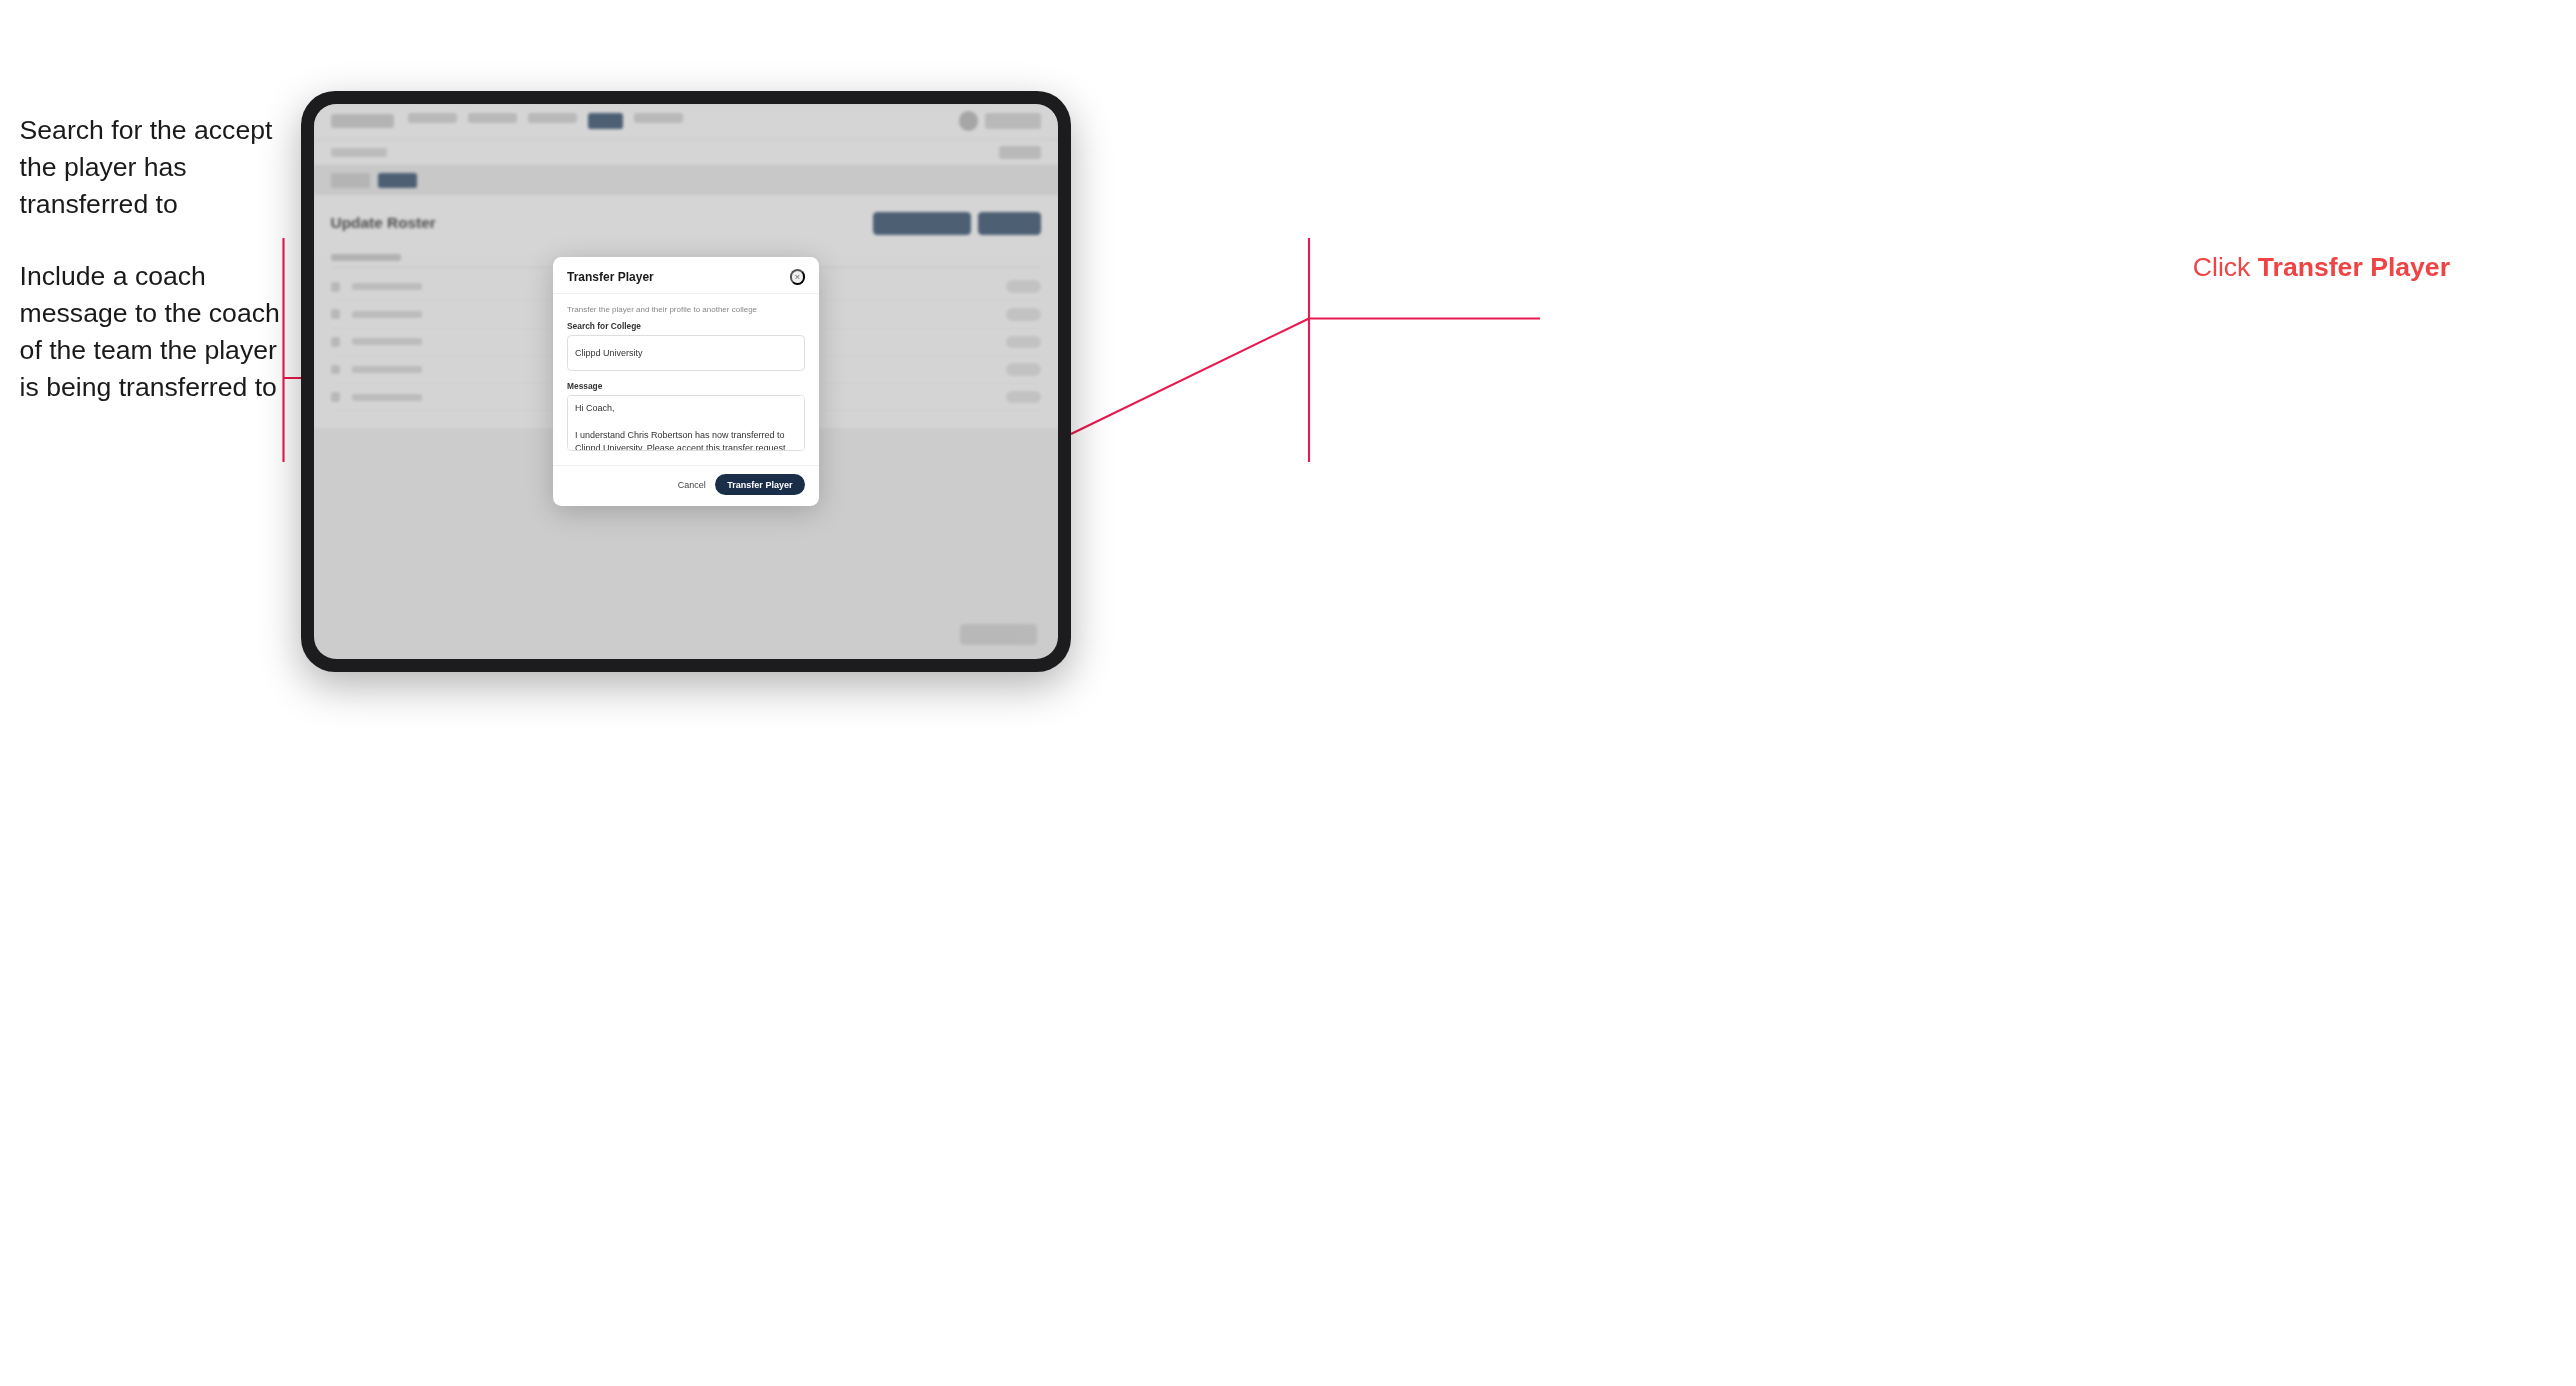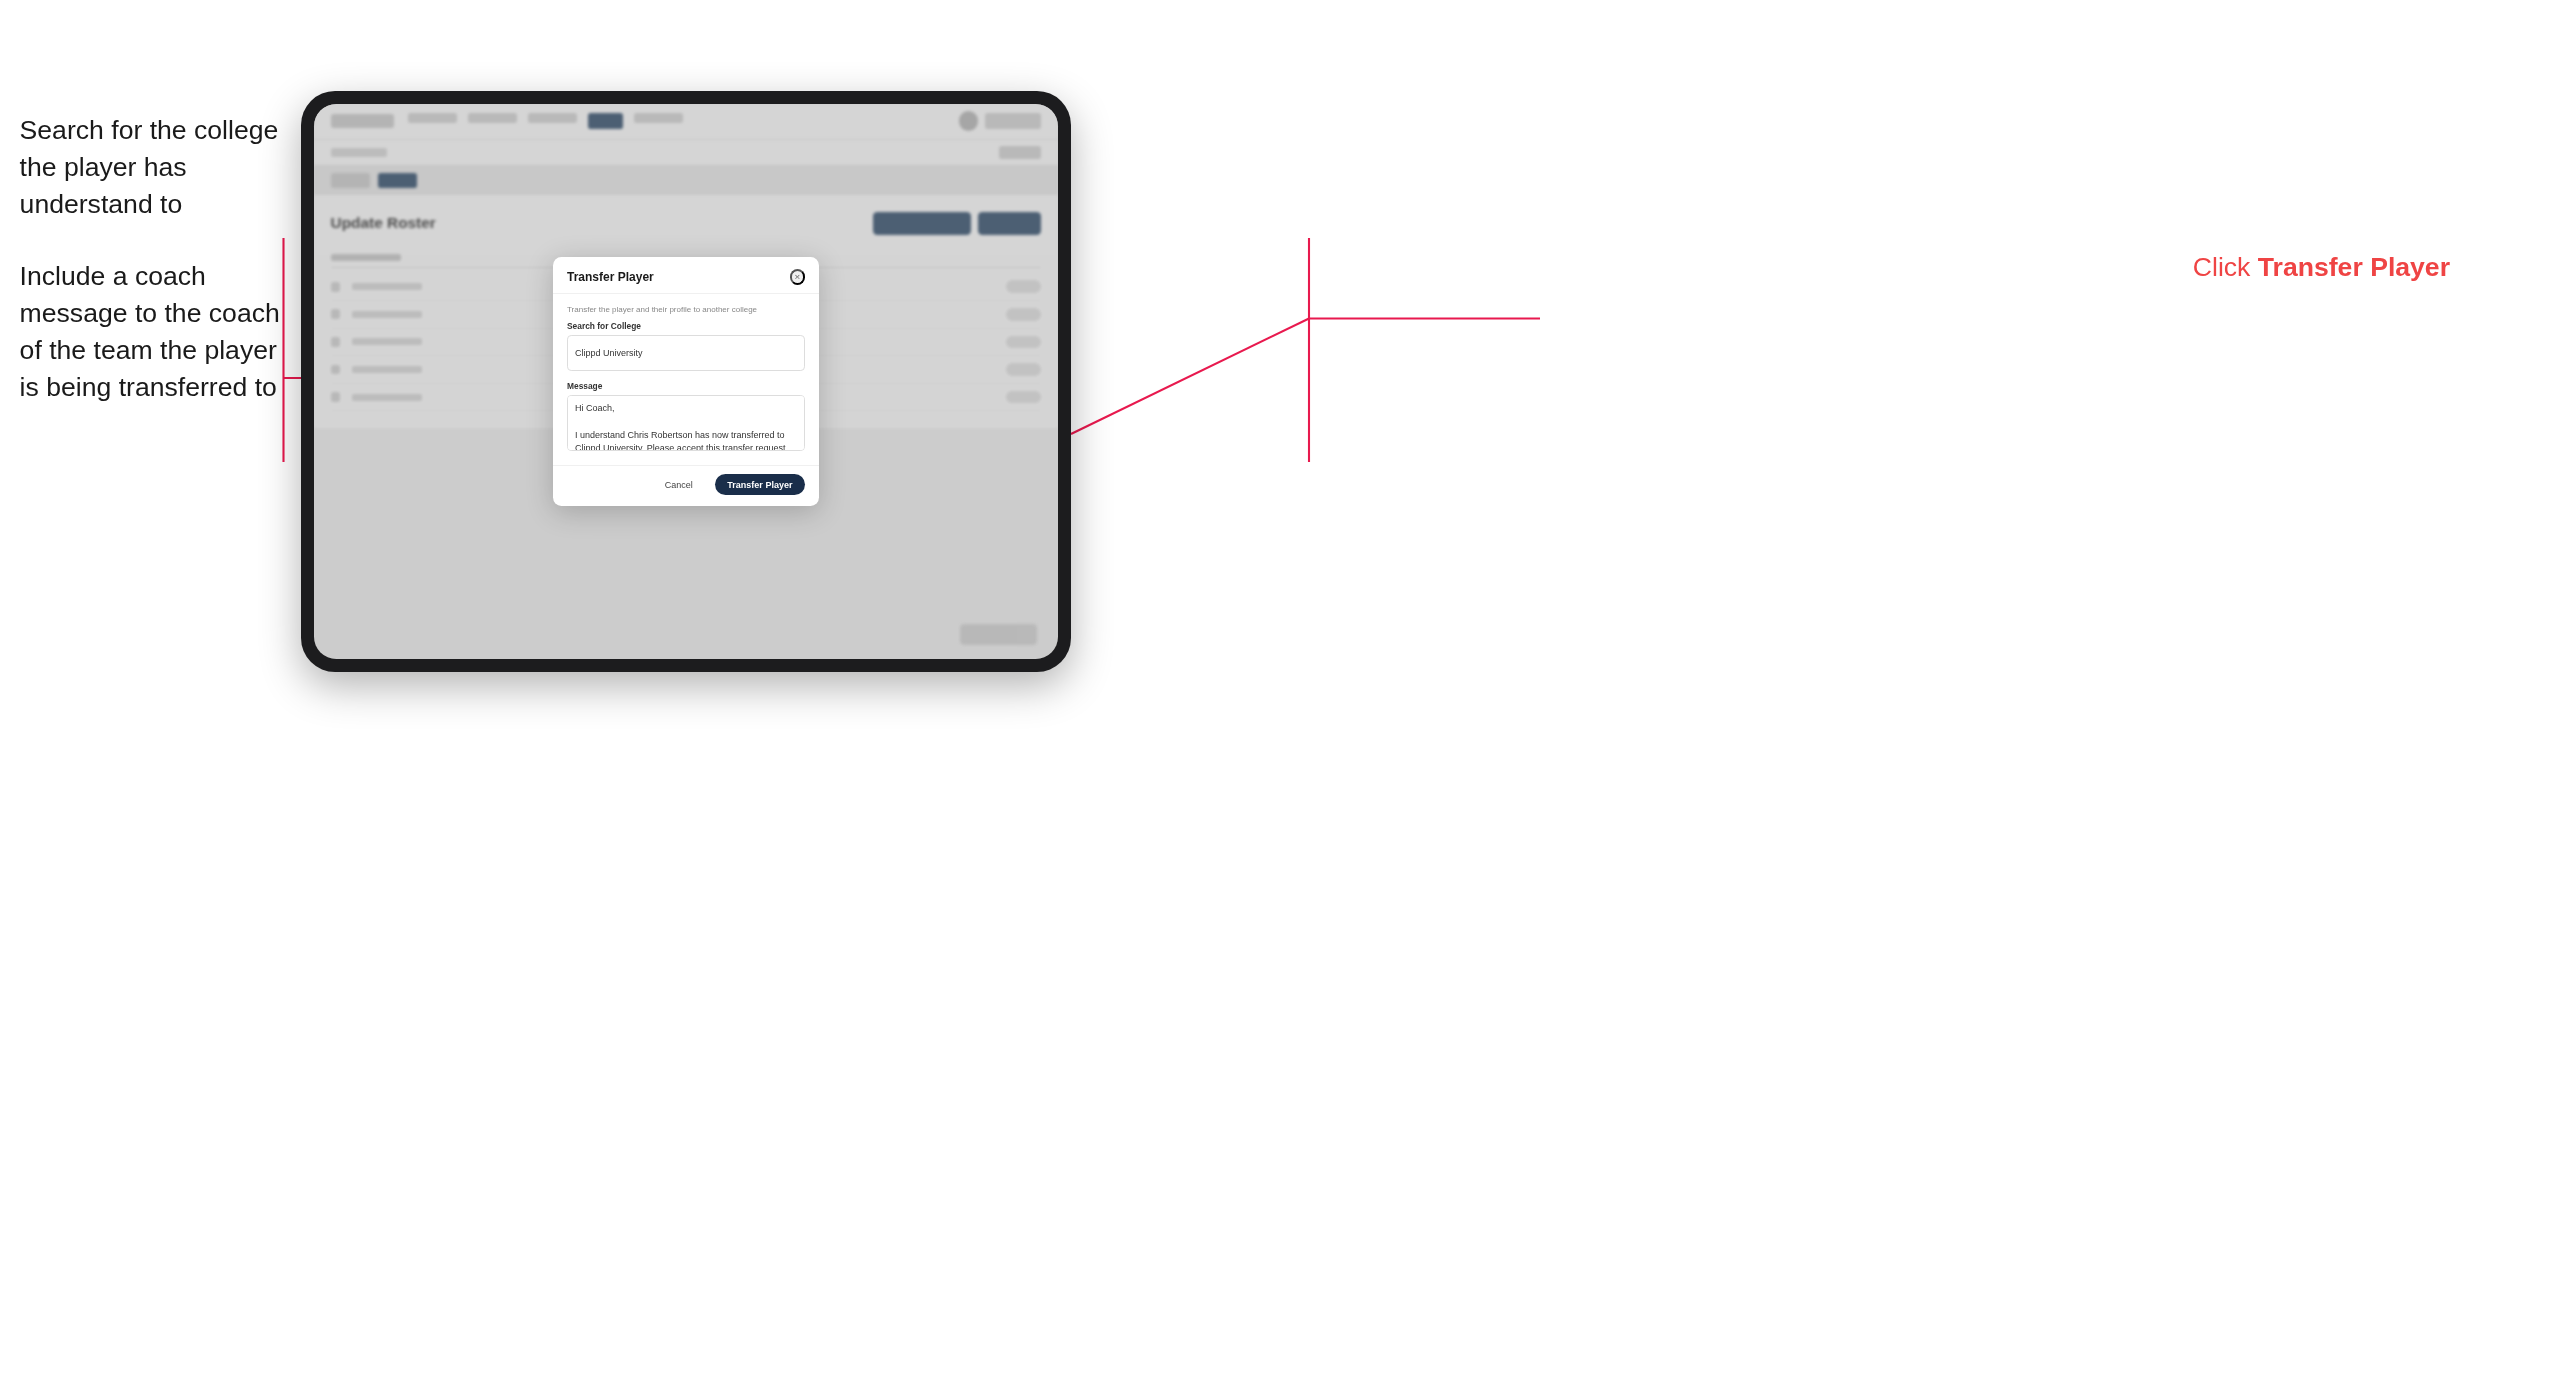--- a/index.html
+++ b/index.html
@@ -343,21 +343,21 @@
       resize: none;
       line-height: 1.5;
       background: #fff;
       font-family: inherit;
     }
     .modal-footer {
       display: flex;
       justify-content: flex-end;
       align-items: center;
       padding: 8.4px 14px 11.2px;
-      gap: 22px;
+      gap: 9px;
       border-top: 0.7px solid #f0f0f0;
     }
     .btn-cancel {
       background: none;
       border: none;
       font-size: 9px;
       color: #444;
       cursor: pointer;
       font-family: inherit;
     }
@@ -370,21 +370,21 @@
       font-size: 9px;
       font-weight: 600;
       cursor: pointer;
       font-family: inherit;
     }
   </style>
 </head>
 <body>
 
 <div class="annotation-left">
-  <p class="annotation-text">Search for the college the player has understand to</p>
+  <p class="annotation-text">Search for the accept the player has transferred to</p>
   <p class="annotation-text">Include a coach message to the coach of the team the player is being transferred to</p>
 </div>
 
 <div class="annotation-right">
   <span class="annotation-right-text">
     <span>Click </span><strong>Transfer Player</strong>
   </span>
 </div>
 
 <svg class="arrow-svg" xmlns="http://www.w3.org/2000/svg" viewBox="0 0 3680 1980" width="2576" height="1386">

